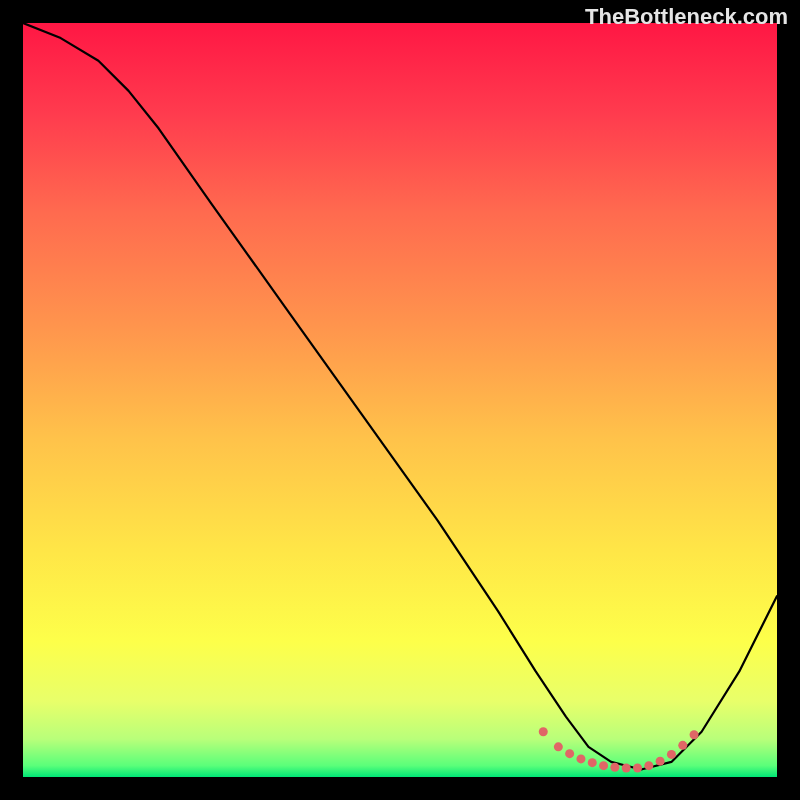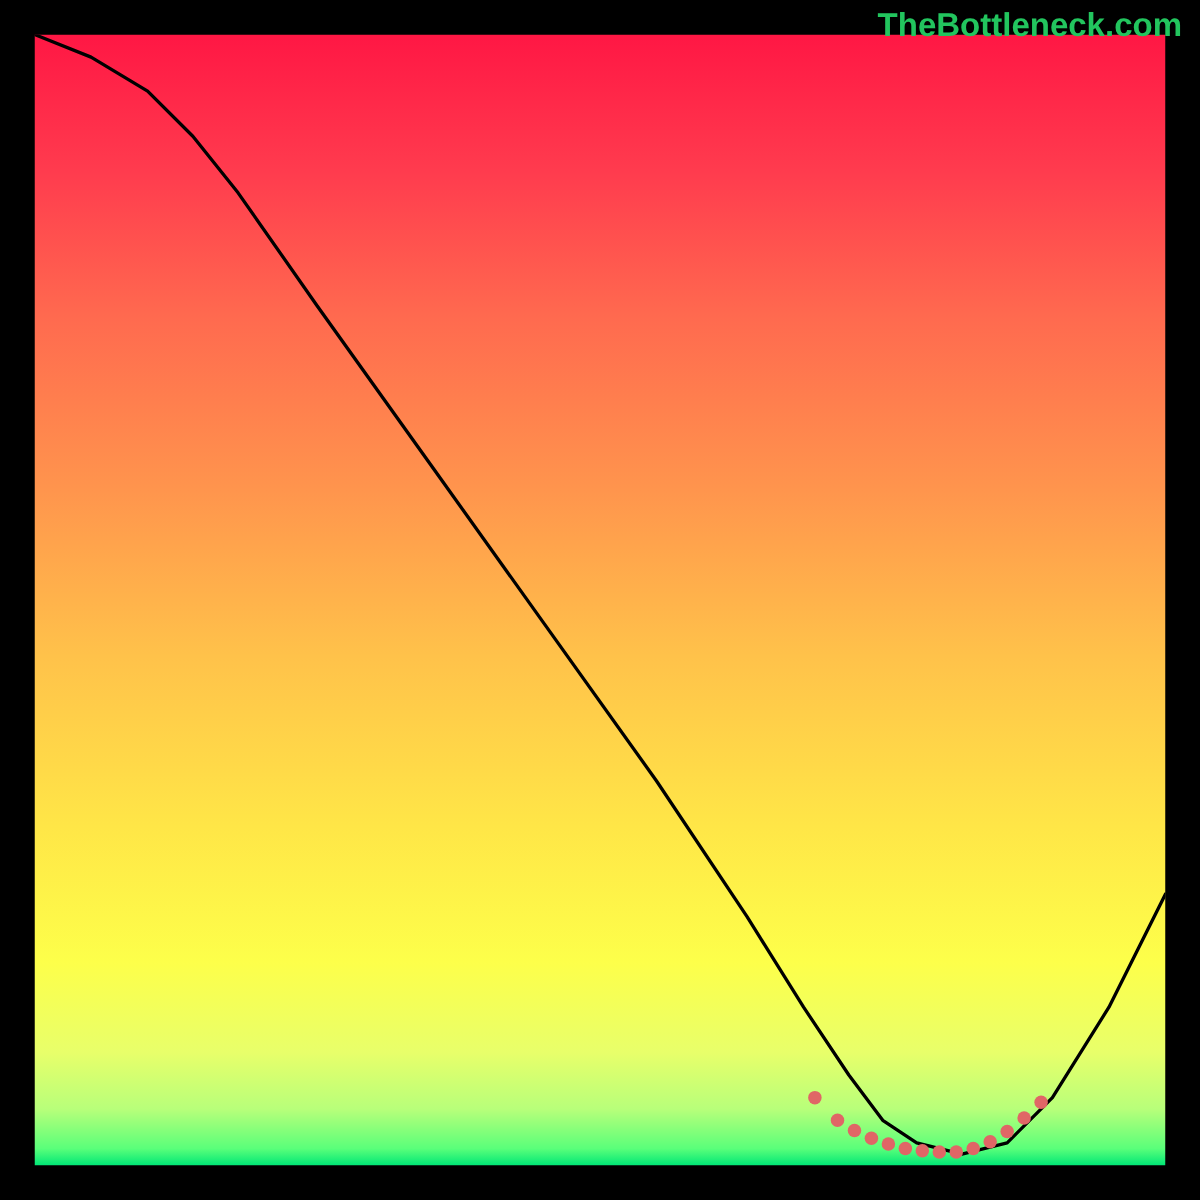--- a/index.html
+++ b/index.html
@@ -8,21 +8,21 @@
     background: #000;
     width: 800px;
     height: 800px;
     position: relative;
     font-family: Arial, Helvetica, sans-serif;
   }
   .watermark {
     position: absolute;
     top: 4px;
     right: 12px;
-    color: #22c55e;
+    color: #e5e5e5;
     font-size: 22px;
     font-weight: bold;
     z-index: 10;
   }
   .plot-area {
     position: absolute;
     left: 23px;
     top: 23px;
     width: 754px;
     height: 754px;

